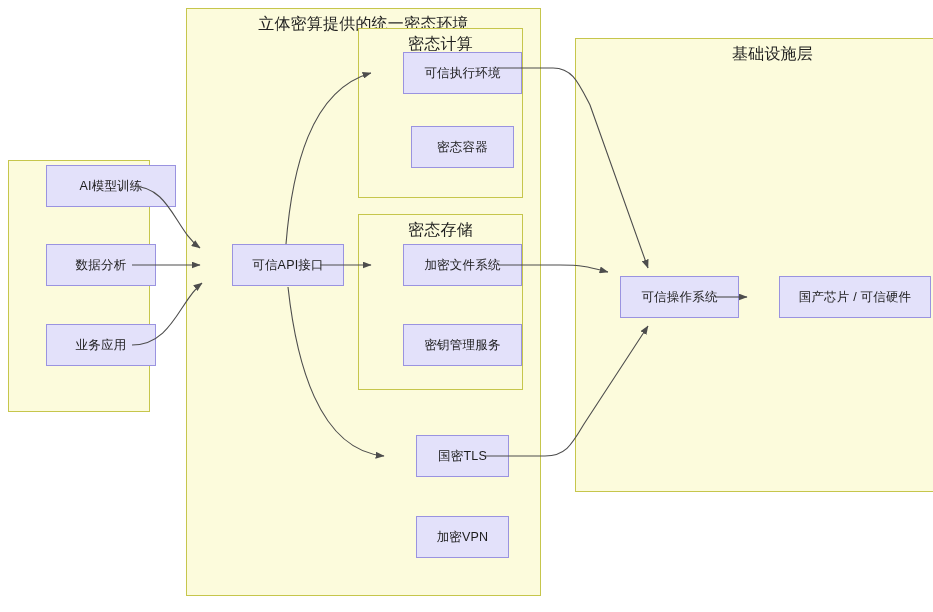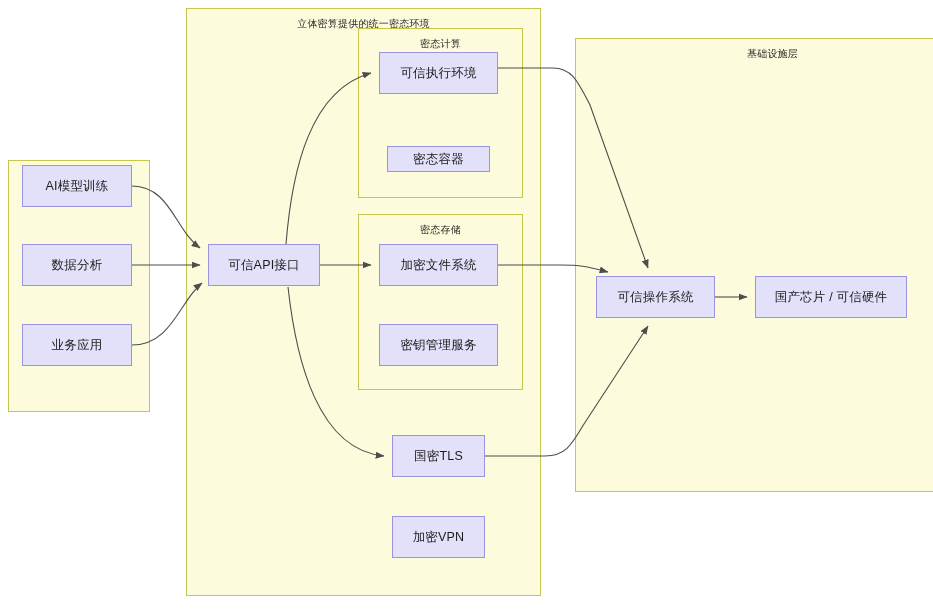--- a/index.html
+++ b/index.html
@@ -26,38 +26,39 @@
     background: #fcfbdc;
     border: 1.2px solid #c6c64c;
     box-sizing: border-box;
   }
   .group-title {
     position: absolute;
     top: 6px;
     left: 0;
     width: 100%;
     text-align: center;
-    font-size: 10px;
+    font-size: 16px;
     color: #1f1f1f;
     line-height: 17px;
     letter-spacing: 0.2px;
     white-space: normal;
   }
   .node-box {
     position: absolute;
     background: #e3e1fa;
     border: 1.2px solid #9a93e0;
     box-sizing: border-box;
     display: flex;
     align-items: center;
     justify-content: center;
     font-size: 12.5px;
     color: #1c1c1c;
     letter-spacing: 0.2px;
     text-align: center;
+    margin-left: 24px;
   }
   .edge-layer {
     position: absolute;
     left: 0; top: 0;
     width: 933px;
     height: 612px;
     pointer-events: none;
   }
   .edge-path {
     fill: none;
@@ -77,41 +78,41 @@
 <div id="diagram-canvas">
 
   <div class="group-box" id="env-group" style="left:186px; top:8px; width:355px; height:588px;">
     <div class="group-title wrap-title">立体密算提供的统一密态环境</div>
   </div>
 
   <div class="group-box" id="app-group" style="left:8px; top:133px; width:142px; height:252px;margin-top:27px;">
     <div class="group-title">应用层</div>
   </div>
 
-  <div class="node-box" style="left:22px; top:165px; width:110px; height:42px;">
+  <div class="node-box" style="left:22px; top:165px; width:130px; height:42px;">
     <span>AI模型训练</span>
   </div>
   <div class="node-box" style="left:22px; top:244px; width:110px; height:42px;">
     <span>数据分析</span>
   </div>
   <div class="node-box" style="left:22px; top:324px; width:110px; height:42px;">
     <span>业务应用</span>
   </div>
 
   <div class="node-box" style="left:208px; top:244px; width:112px; height:42px;">
     <span>可信API接口</span>
   </div>
 
   <div class="group-box" style="left:358px; top:28px; width:165px; height:170px;">
     <div class="group-title">密态计算</div>
   </div>
   <div class="node-box" style="left:379px; top:52px; width:119px; height:42px;">
     <span>可信执行环境</span>
   </div>
-  <div class="node-box" style="left:387px; top:146px; width:103px; height:26px;font-family:Liberation Mono, monospace;">
+  <div class="node-box" style="left:387px; top:126px; width:103px; height:42px;font-family:Liberation Mono, monospace;">
     <span>密态容器</span>
   </div>
 
   <div class="group-box" style="left:358px; top:214px; width:165px; height:176px;">
     <div class="group-title">密态存储</div>
   </div>
   <div class="node-box" style="left:379px; top:244px; width:119px; height:42px;">
     <span>加密文件系统</span>
   </div>
   <div class="node-box" style="left:379px; top:324px; width:119px; height:42px;">

